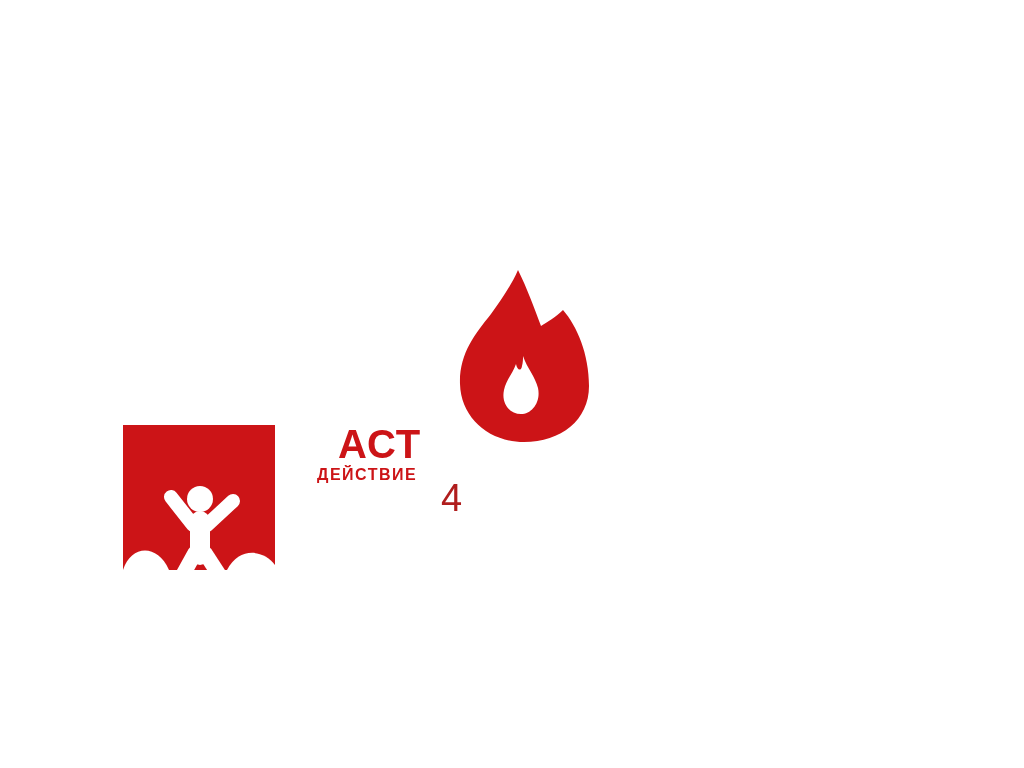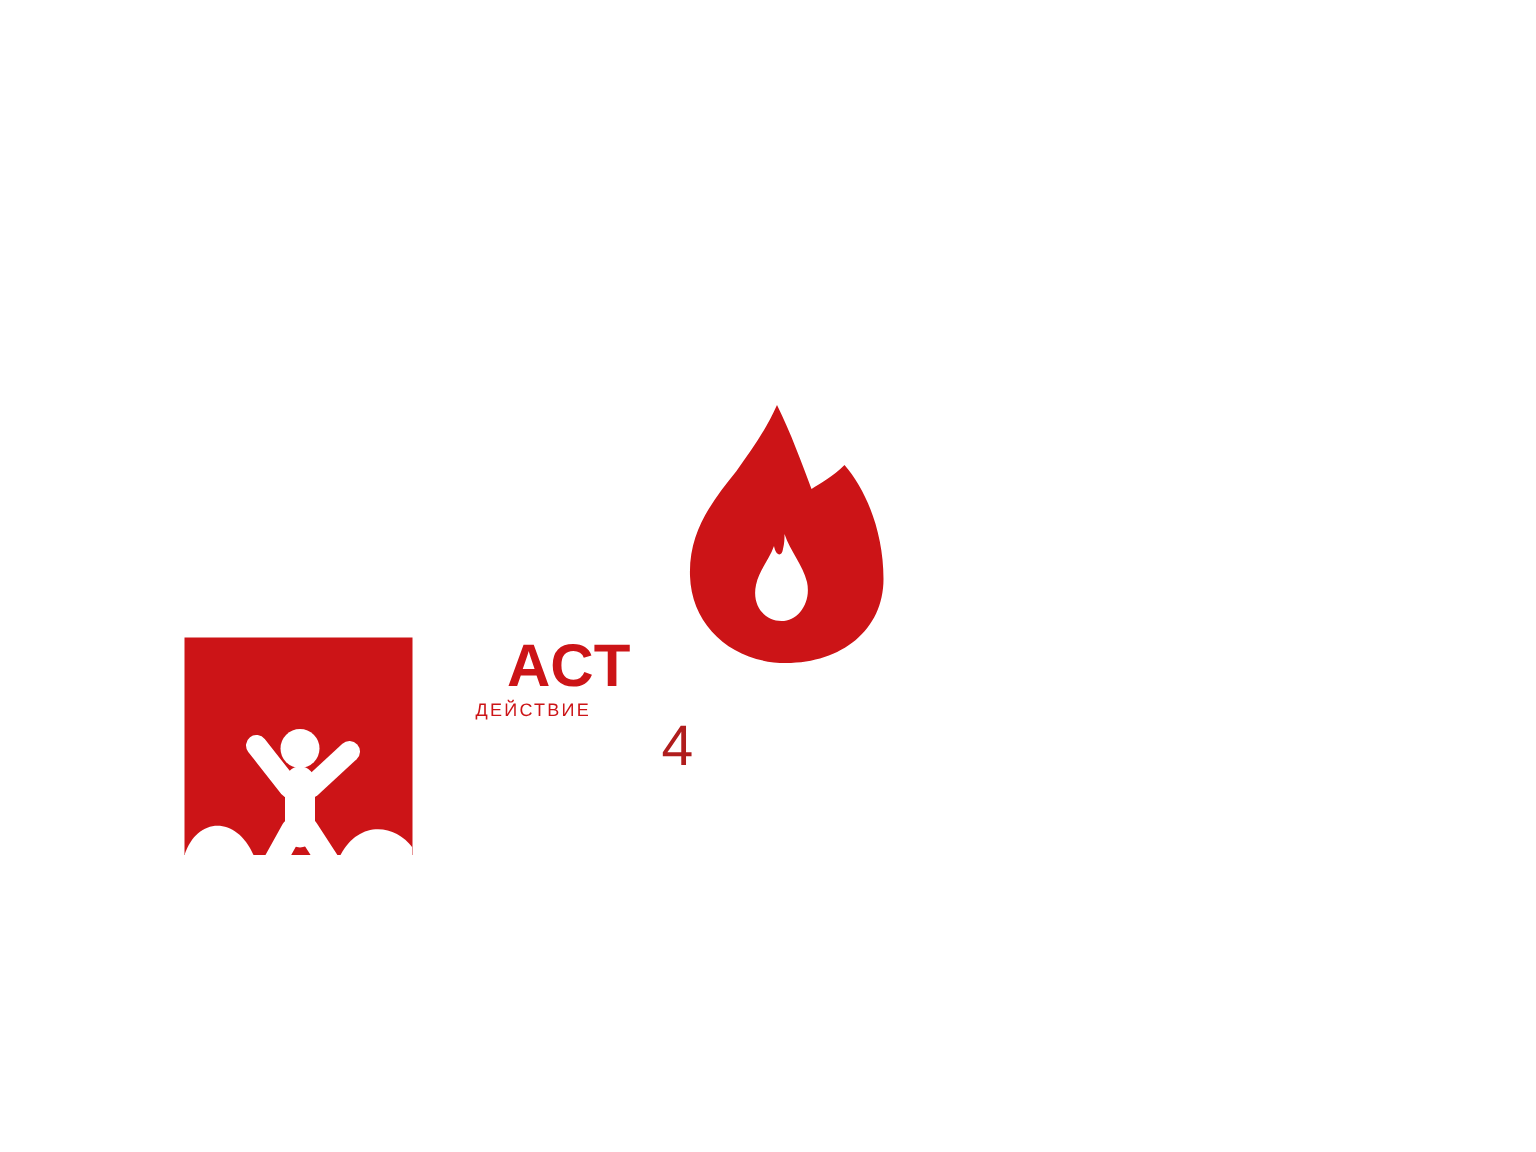--- a/index.html
+++ b/index.html
@@ -32,22 +32,22 @@
     left: 338px; top: 424px;
     font-size: 40px;
     font-weight: 800;
     letter-spacing: 1px;
     color: var(--brand-red);
     line-height: 1;
   }
   .logo-subtitle {
     position: absolute;
     left: 317px; top: 467px;
-    font-size: 12px;
-    font-weight: 400;
+    font-size: 16px;
+    font-weight: 700;
     letter-spacing: 1.5px;
     color: var(--brand-red);
     line-height: 1;
   }
   .logo-number {
     position: absolute;
     left: 441px; top: 479px;
     font-size: 38px;
     font-weight: 500;
     color: #b01d1d;

